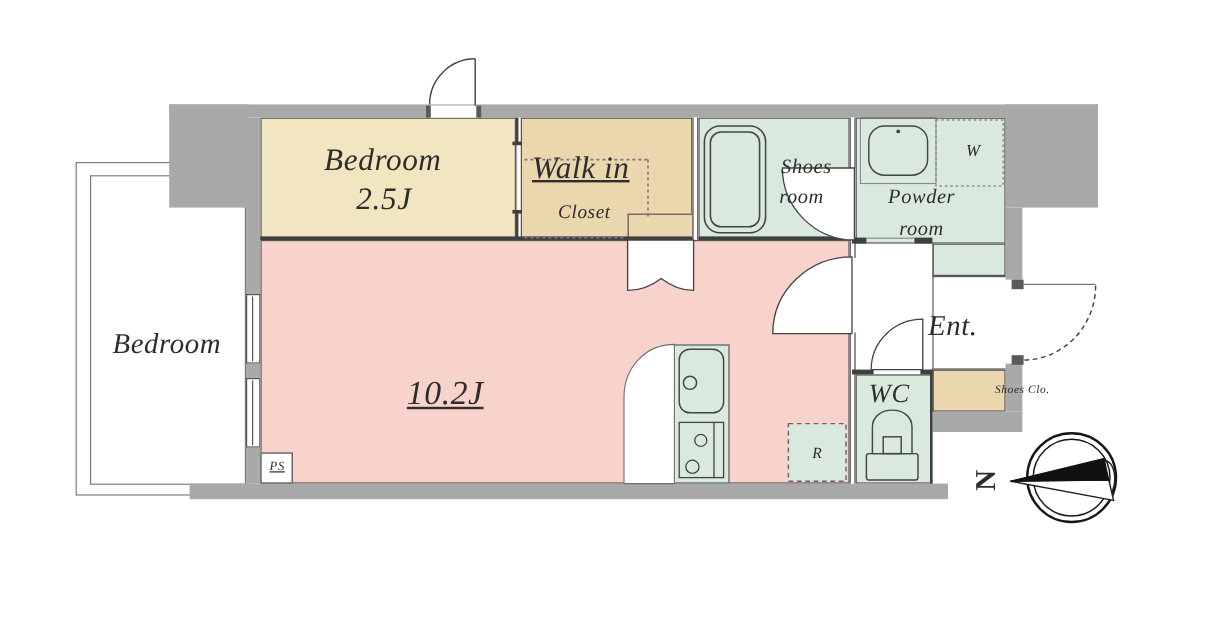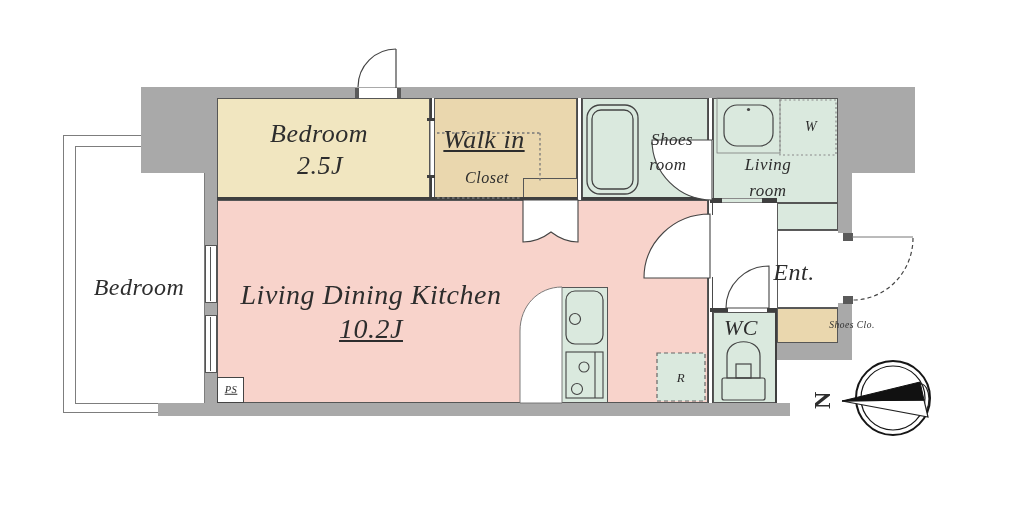--- a/index.html
+++ b/index.html
@@ -156,26 +156,25 @@
       <path d="M842,401 L920,382 L924,400 Z" fill="#111111" stroke="#111" stroke-width="1"></path>
     </g>
   </svg>
 
   <div class="abs white-bg" style="left:217px;top:377px;width:27px;height:26px;border:1px solid #444;"></div>
 
   <div class="label" style="left:319px;top:134px;font-size:26px;">Bedroom</div>
   <div class="label" style="left:320px;top:166px;font-size:26px;">2.5J</div>
   <div class="label" style="left:484px;top:140px;font-size:26px;text-decoration:underline;">Walk in</div>
   <div class="label" style="left:487px;top:178px;font-size:16px;">Closet</div>
-  <div class="label" style="left:371px;top:295px;font-size:28px;">Living Dining Kitchen</div>
   <div class="label" style="left:371px;top:329px;font-size:28px;text-decoration:underline;">10.2J</div>
   <div class="label" style="left:139px;top:287px;font-size:24px;">Bedroom</div>
   <div class="label" style="left:672px;top:139px;font-size:17px;">Shoes</div>
   <div class="label" style="left:668px;top:164px;font-size:17px;">room</div>
-  <div class="label" style="left:768px;top:164px;font-size:17px;">Living</div>
+  <div class="label" style="left:768px;top:164px;font-size:17px;">Powder</div>
   <div class="label" style="left:768px;top:190px;font-size:17px;">room</div>
   <div class="label" style="left:811px;top:127px;font-size:14px;">W</div>
   <div class="label" style="left:794px;top:272px;font-size:24px;">Ent.</div>
   <div class="label" style="left:852px;top:326px;font-size:9.5px;">Shoes Clo.</div>
   <div class="label" style="left:741px;top:328px;font-size:22px;">WC</div>
   <div class="label" style="left:681px;top:377px;font-size:13px;">R</div>
   <div class="label" style="left:231px;top:390px;font-size:10.5px;text-decoration:underline;">PS</div>
   <div class="label north" style="left:822px;top:400px;font-size:24px;">N</div>
 
 </div>

